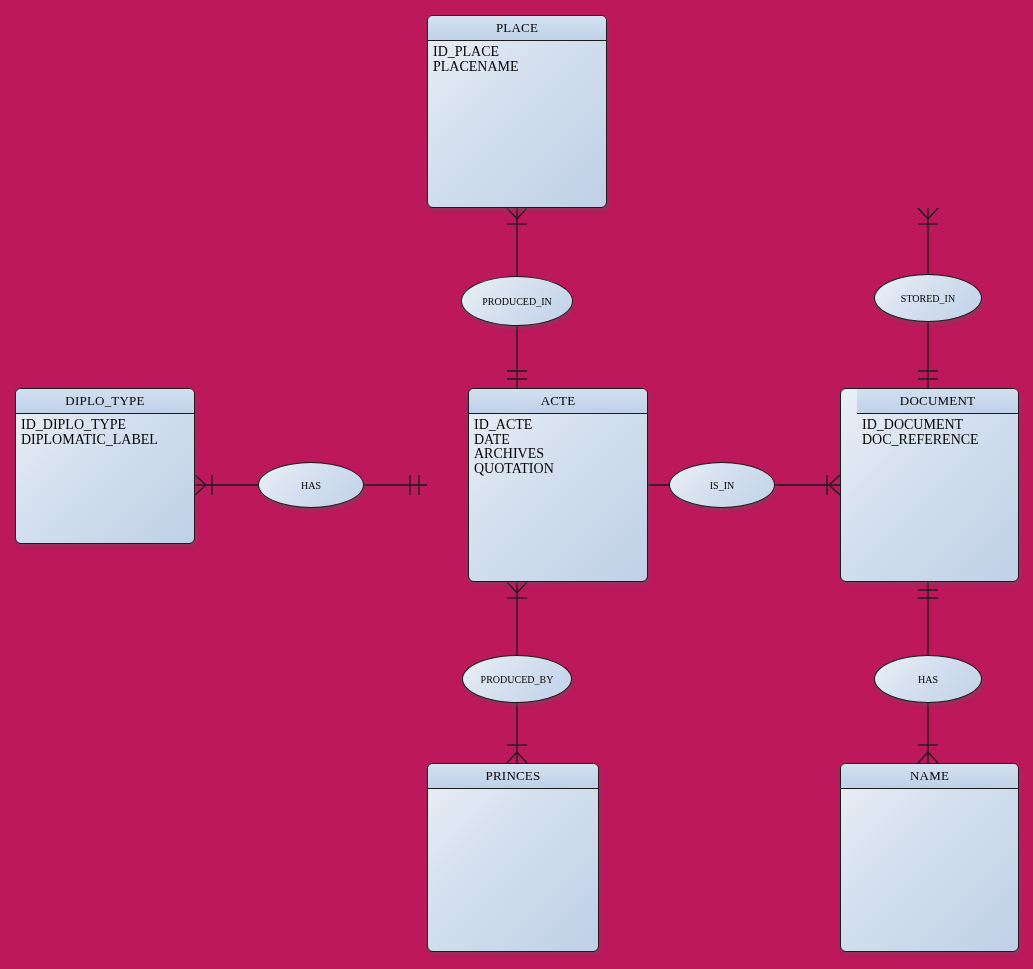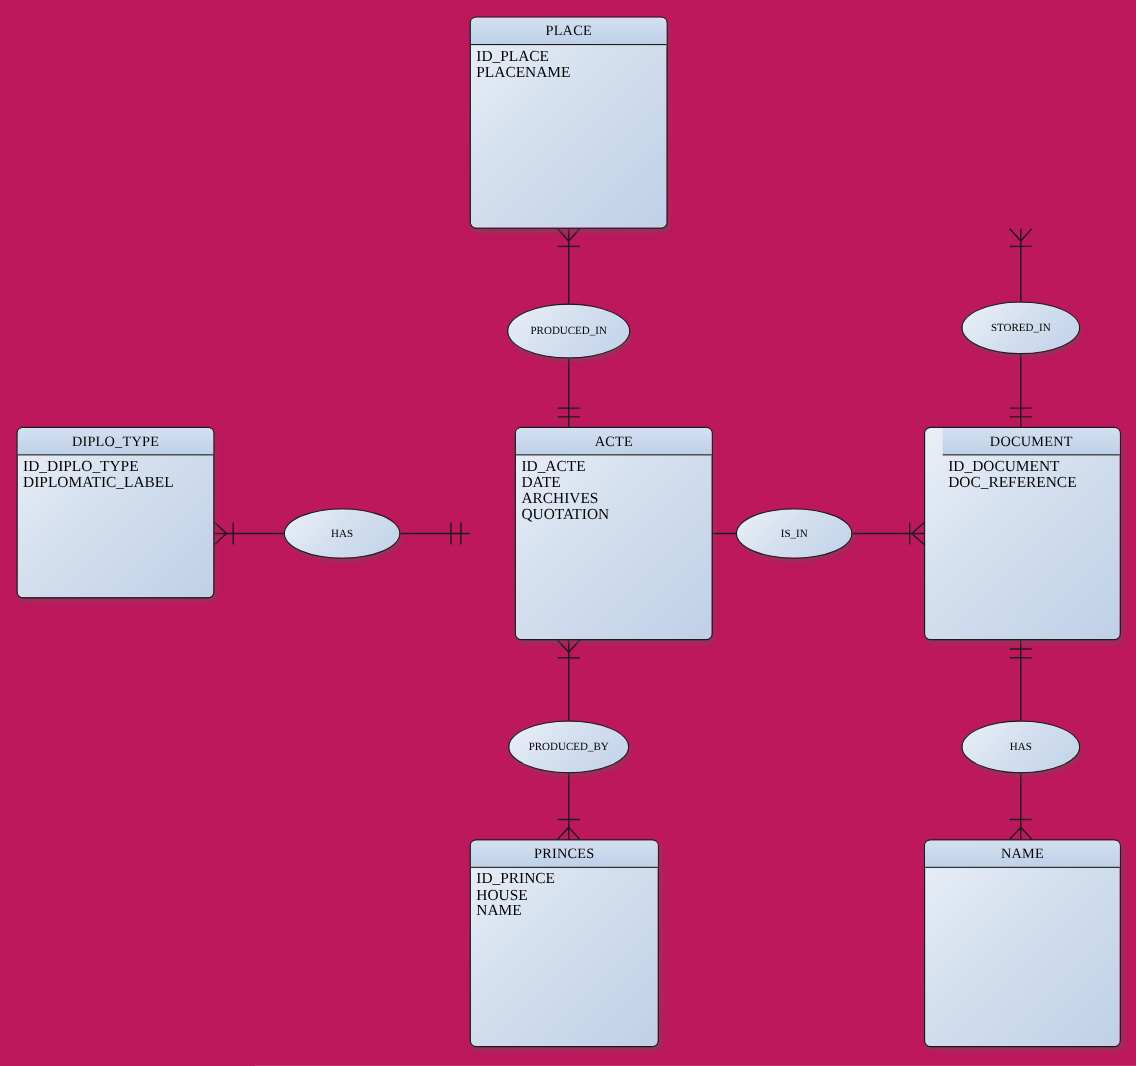--- a/index.html
+++ b/index.html
@@ -133,25 +133,20 @@
   <div class="entity" id="e-document">
     <div class="entity-header">DOCUMENT</div>
     <div class="entity-body">
       <div class="attr">ID_DOCUMENT</div>
       <div class="attr">DOC_REFERENCE</div>
     </div>
   </div>
 
   <div class="entity" id="e-princes">
     <div class="entity-header">PRINCES</div>
-    <div class="entity-body">
-      <div class="attr">ID_PRINCE</div>
-      <div class="attr">HOUSE</div>
-      <div class="attr">NAME</div>
-    </div>
   </div>
 
   <div class="entity" id="e-state">
     <div class="entity-header">NAME</div>
   </div>
 
   <div class="rel" id="r-produced-in">
     <span>PRODUCED_IN</span>
   </div>
   <div class="rel" id="r-stored-in">

